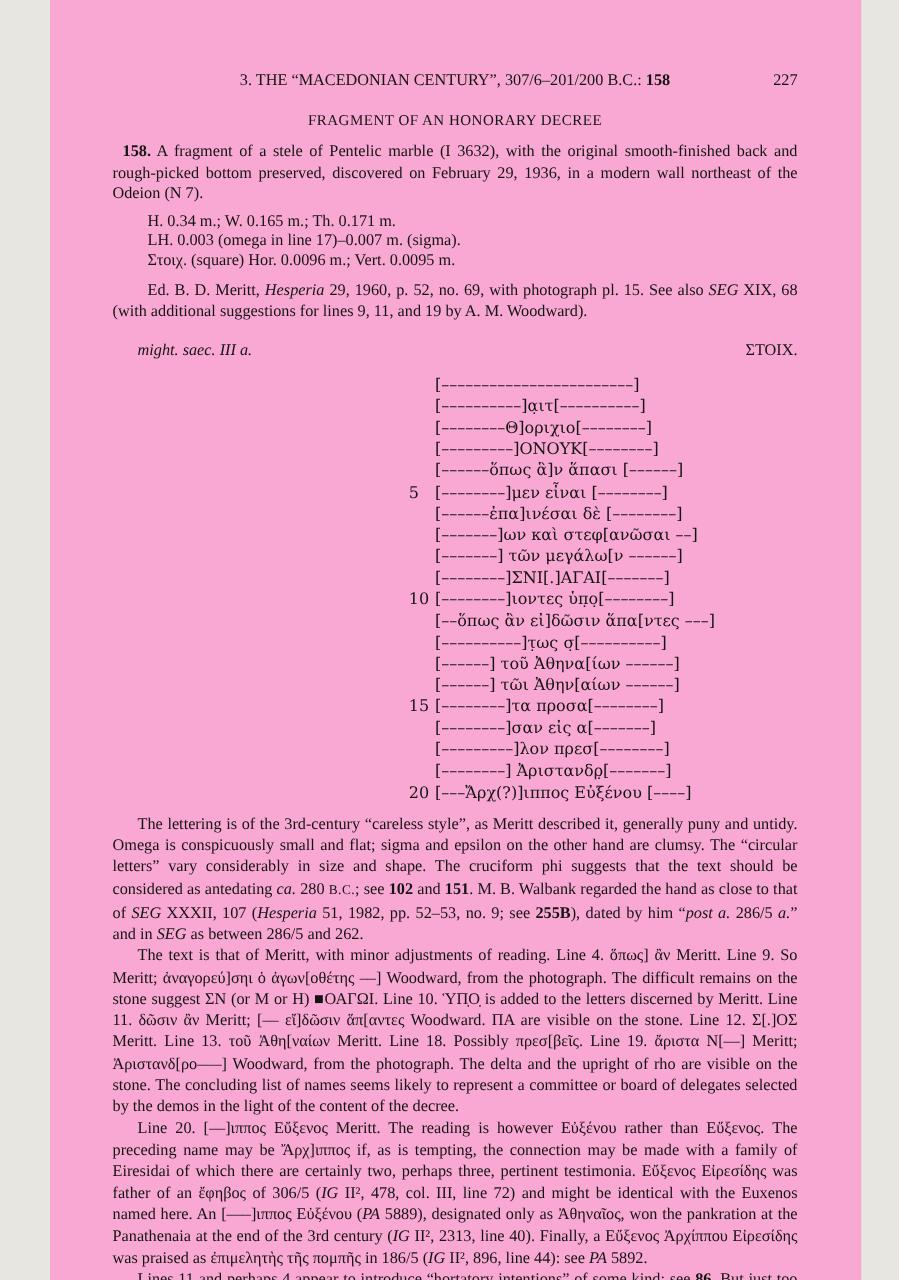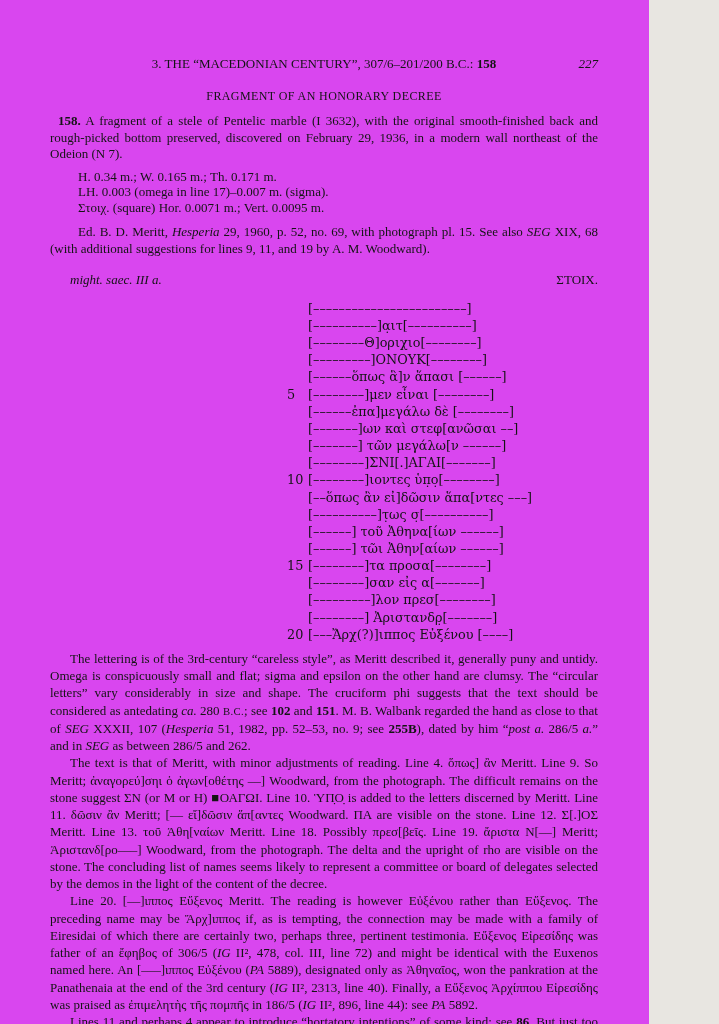--- a/index.html
+++ b/index.html
@@ -1,28 +1,29 @@
 <!DOCTYPE html>
 <html><head>
 <meta charset="utf-8">
 <style>
   html,body{margin:0;padding:0;background:#e8e6e1;}
   .page{
     position:relative;
     width:649px;height:1024px;
-    background:#d946ef;
+    background:#f9a8d4;
     color:#141414;
     box-sizing:border-box;
     padding:56px 51px 0 50px;
     font-family:"Liberation Serif","DejaVu Serif",serif;
     font-size:13px;line-height:16.5px;
     overflow:hidden;
+    margin-left:40px;
   }
   .running-header{position:relative;text-align:center;font-size:13px;}
-  .running-header .pageno{position:absolute;right:0;top:0;font-style:italic;}
+  .running-header .pageno{position:absolute;right:0;top:0;}
   .section-title{text-align:center;margin-top:15px;letter-spacing:0.4px;font-size:12px;}
   p{margin:0;text-align:justify;}
   .intro{margin-top:9px;text-indent:8px;}
   .meas{margin-left:28px;margin-top:6px;}
   .meas div{line-height:15.6px;}
   .edition{margin-top:9px;text-indent:28px;font-family:Liberation Serif, serif;}
   .daterow{position:relative;margin-top:15px;}
   .daterow .date-left{margin-left:20px;font-style:italic;}
   .daterow .stoich{position:absolute;right:0;top:0;font-style:normal;}
   .insc-wrap{margin:11px 0 0 224px;font-family:"DejaVu Serif","Liberation Serif",serif;
@@ -47,21 +48,21 @@
     <span class="pageno">227</span>
   </div>
 
   <div class="section-title">FRAGMENT OF AN HONORARY DECREE</div>
 
   <p class="intro"><span class="st-b">158.</span><span>  A fragment of a stele of Pentelic marble (I 3632), with the original smooth-finished back and rough-picked bottom preserved, discovered on February 29, 1936, in a modern wall northeast of the Odeion (N 7).</span></p>
 
   <div class="meas">
     <div>H. 0.34 m.; W. 0.165 m.; Th. 0.171 m.</div>
     <div>LH. 0.003 (omega in line 17)–0.007 m. (sigma).</div>
-    <div>Στοιχ. (square) Hor. 0.0071 m.; Vert. 0.0095 m.</div>
+    <div>Στοιχ. (square) Hor. 0.0096 m.; Vert. 0.0095 m.</div>
   </div>
 
   <p class="edition"><span>Ed. B. D. Meritt, </span><span class="st-i">Hesperia</span><span> 29, 1960, p. 52, no. 69, with photograph pl. 15. See also </span><span class="st-i">SEG</span><span> XIX, 68 (with additional suggestions for lines 9, 11, and 19 by A. M. Woodward).</span></p>
 
   <div class="daterow">
     <span class="date-left">might. saec. III a.</span>
     <span class="stoich">ΣΤΟΙΧ.</span>
   </div>
 
   <div class="insc-wrap">
@@ -92,21 +93,21 @@
           <span class="insc-text">[––––––ὅπως ἃ]ν ἅπασι [––––––]</span>
         </div>
 
         <div class="insc-row">
           <span class="insc-num">5</span>
           <span class="insc-text">[––––––––]μεν εἶναι [––––––––]</span>
         </div>
 
         <div class="insc-row">
           <span class="insc-num"></span>
-          <span class="insc-text">[––––––ἐπα]μεγάλω δὲ [––––––––]</span>
+          <span class="insc-text">[––––––ἐπα]ινέσαι δὲ [––––––––]</span>
         </div>
 
         <div class="insc-row">
           <span class="insc-num"></span>
           <span class="insc-text">[–––––––]ων καὶ στεφ[ανῶσαι ––]</span>
         </div>
 
         <div class="insc-row">
           <span class="insc-num"></span>
           <span class="insc-text">[–––––––] τῶν μεγάλω[ν ––––––]</span>

